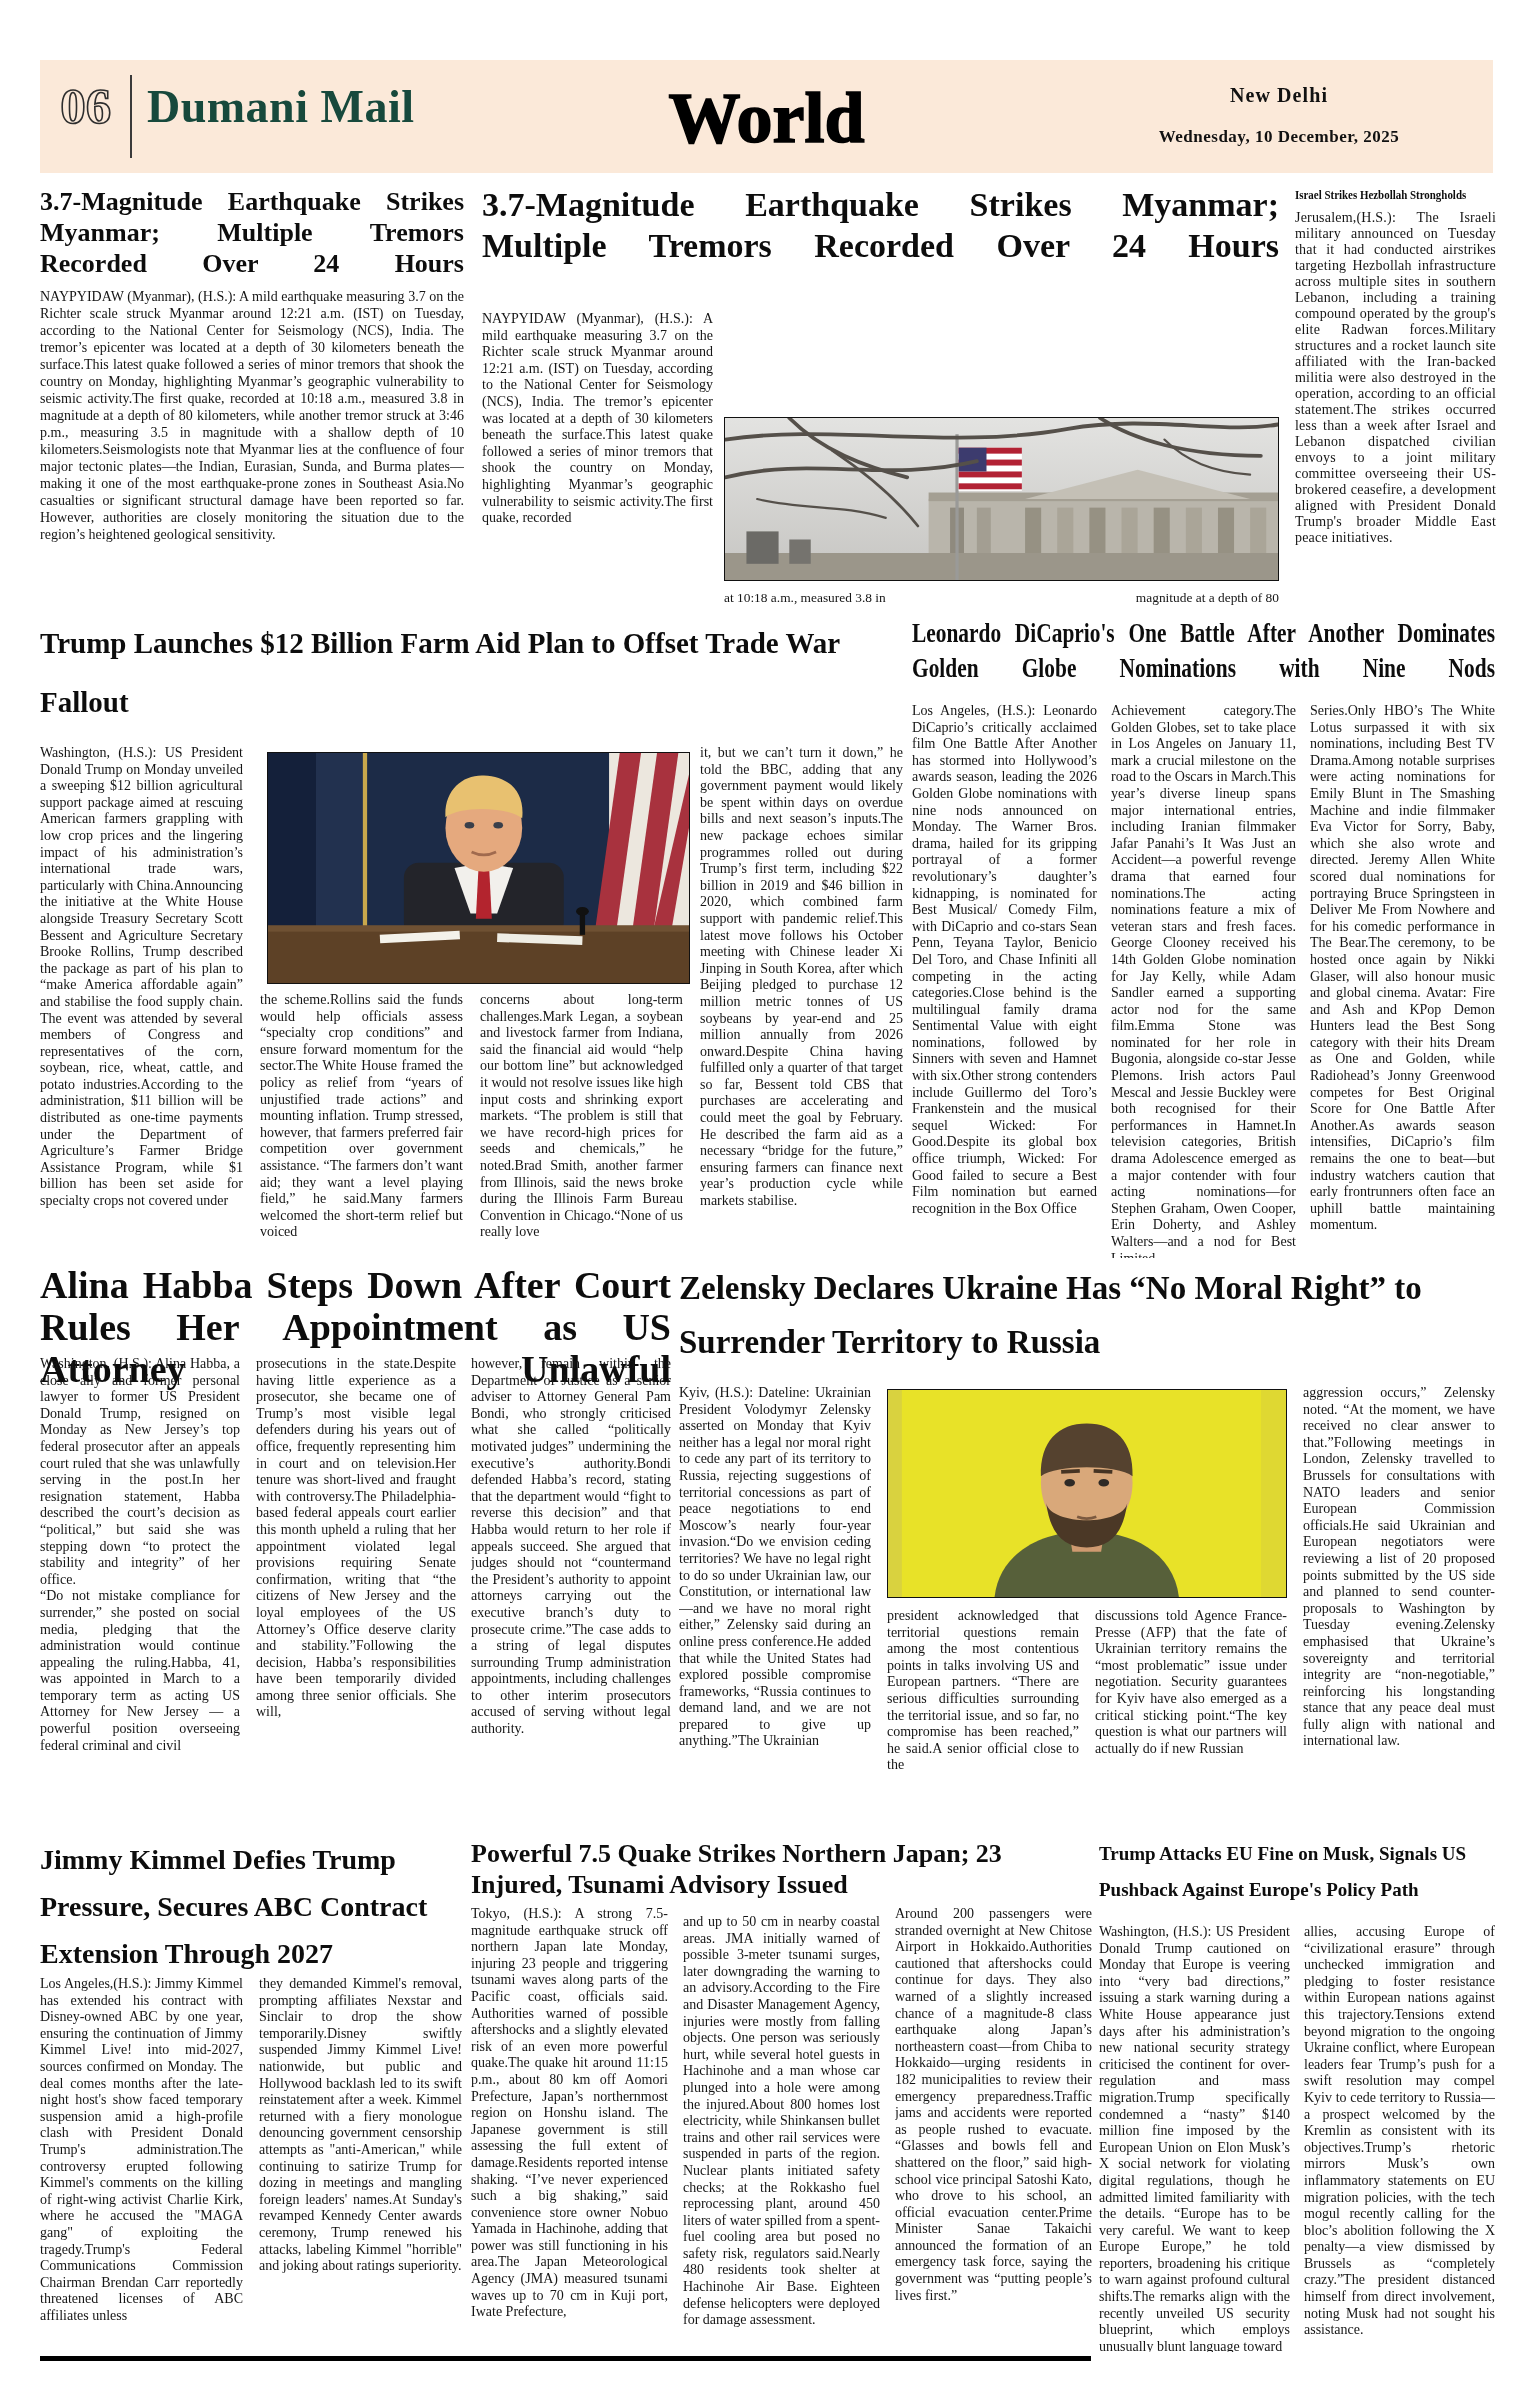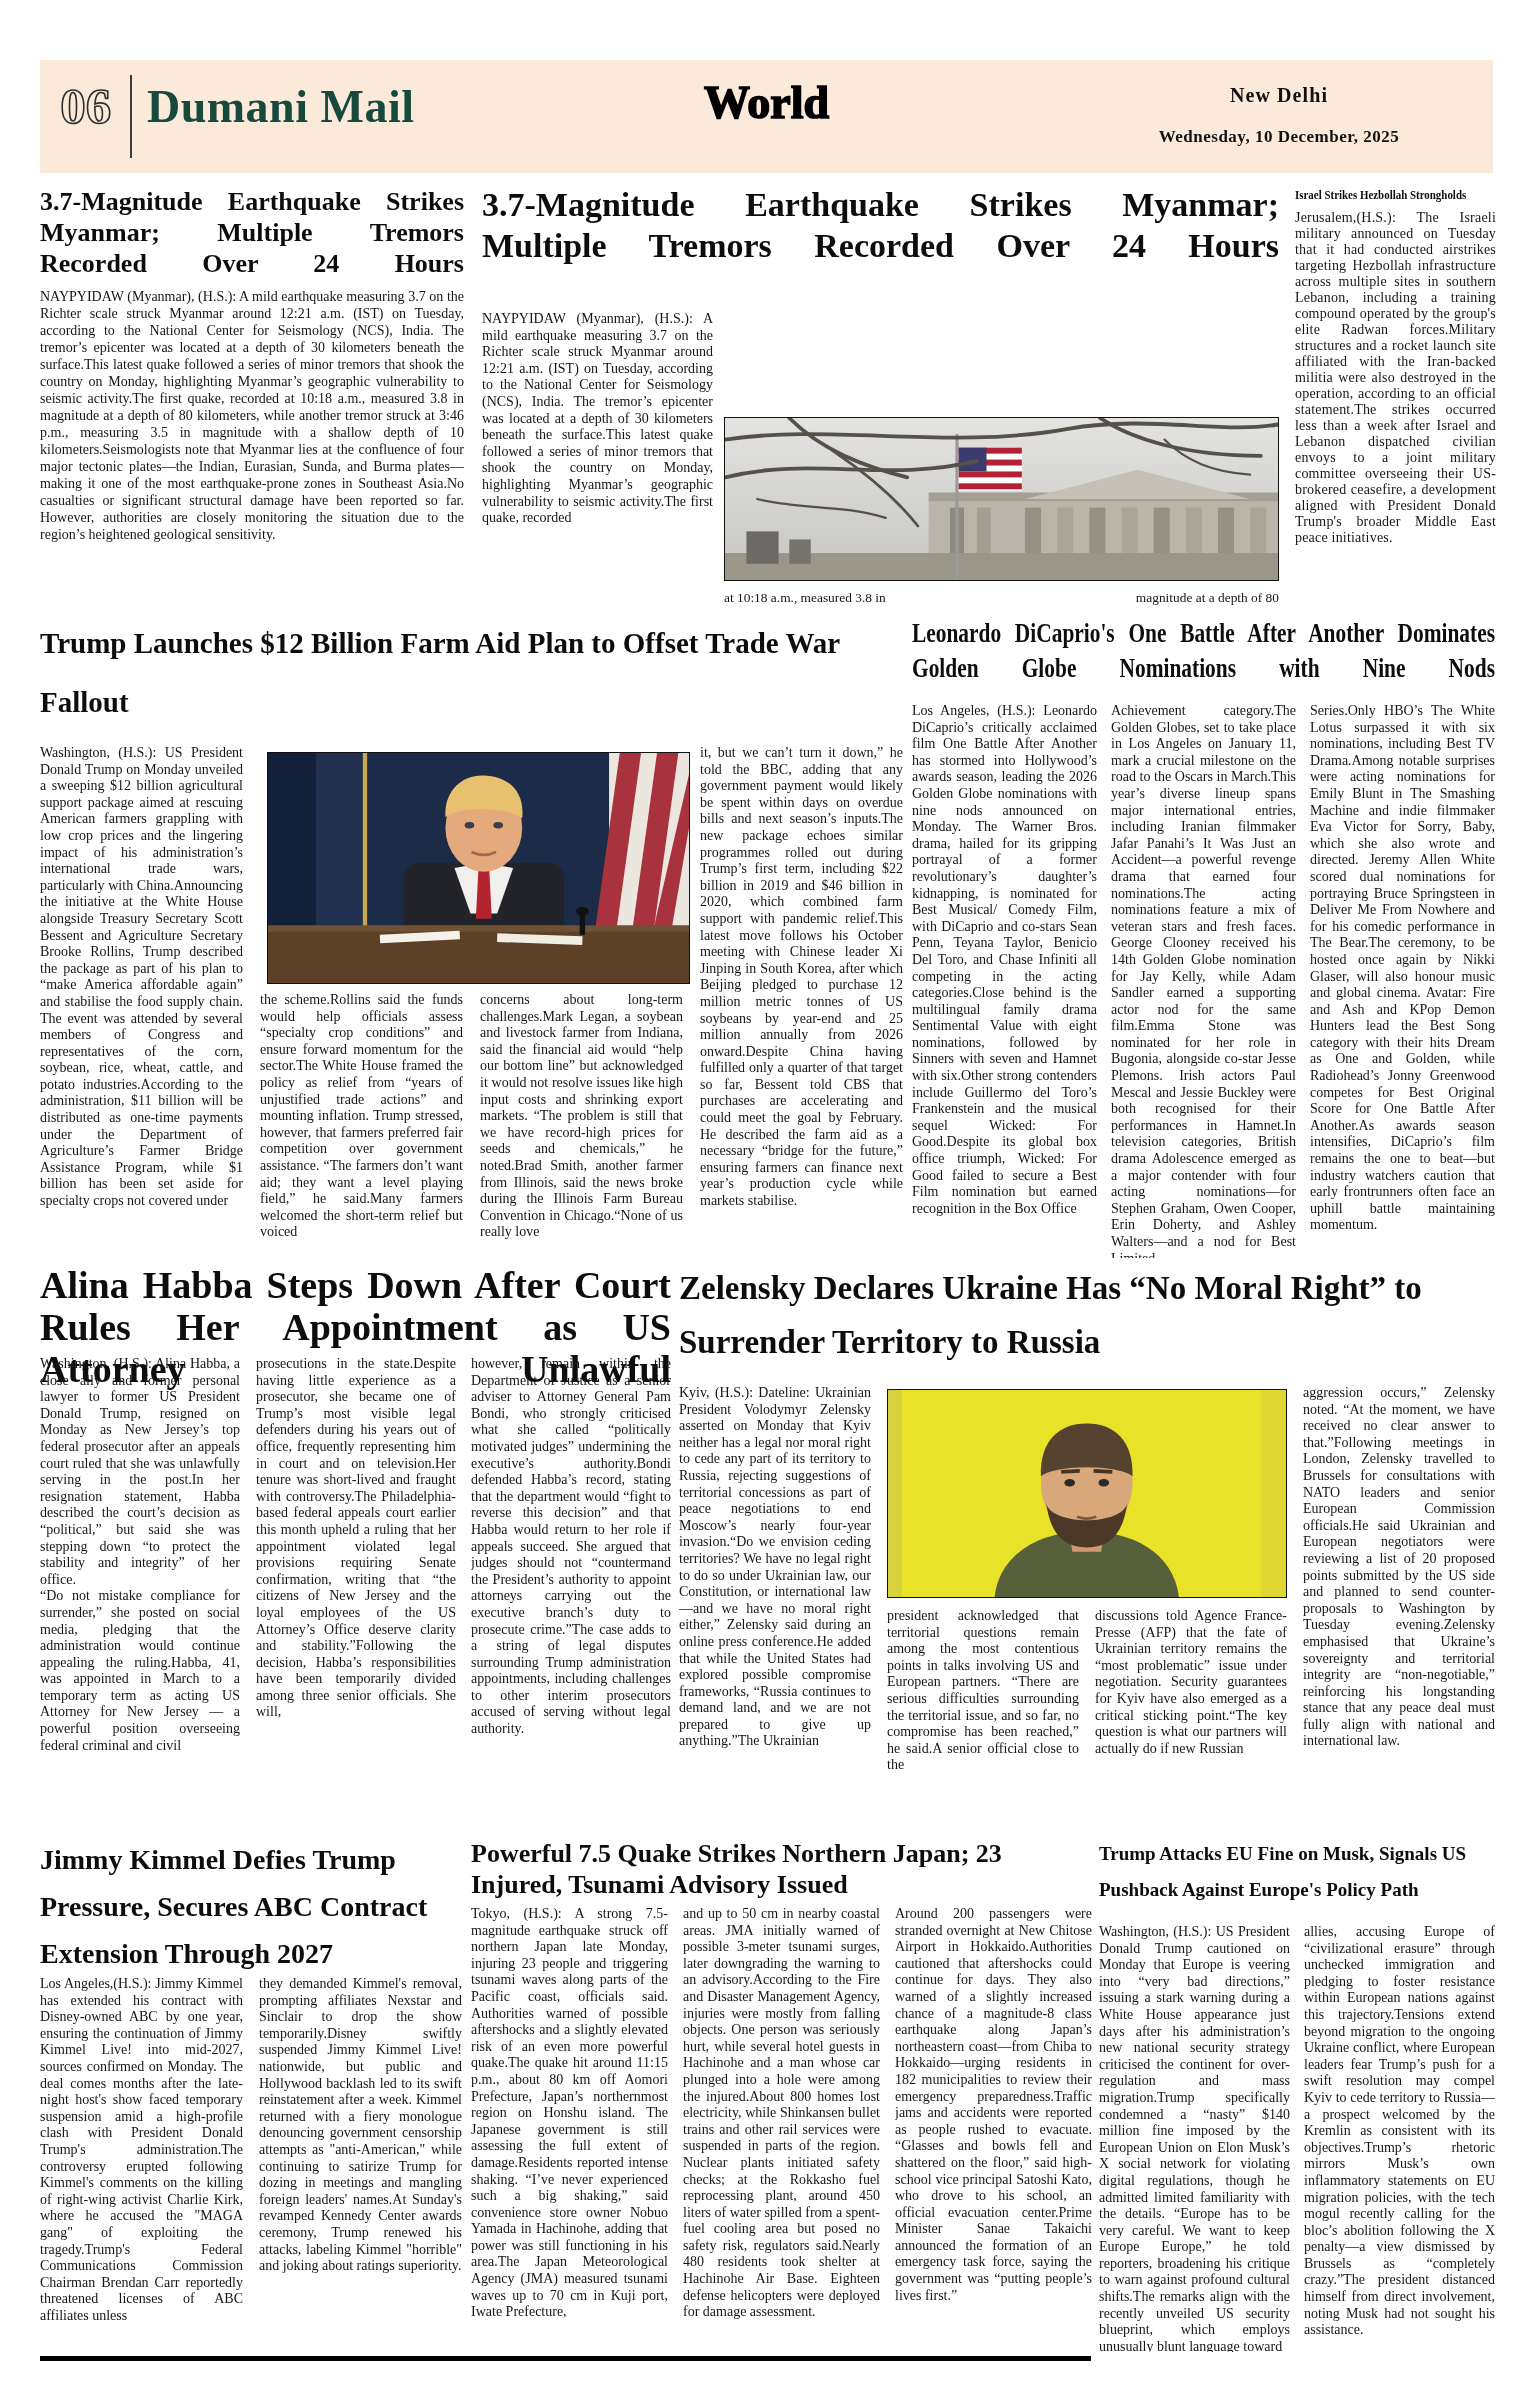--- a/index.html
+++ b/index.html
@@ -4,21 +4,21 @@
 <style>
   html,body{margin:0;padding:0;background:#ffffff;}
   body{width:1533px;height:2389px;position:relative;font-family:"Liberation Serif","DejaVu Serif",serif;color:#121212;}
   .page{position:absolute;inset:0;background:#ffffff;overflow:hidden;}
 
   
   #masthead{position:absolute;left:40px;top:60px;width:1453px;height:113px;background:#fbe9d9;}
   #masthead .page-num{position:absolute;left:20.3px;top:21.4px;font-size:51px;font-weight:bold;color:#fbe9d9;-webkit-text-stroke:1.6px #2e2e2e;line-height:1;}
   #masthead .mast-divider{position:absolute;left:90px;top:15px;width:1.6px;height:83px;background:#3a3a3a;}
   #masthead .paper-name{position:absolute;left:107px;top:23.5px;font-size:46px;font-weight:bold;color:#17493c;line-height:1;letter-spacing:0.5px;}
-  #masthead .section-name{position:absolute;left:50%;transform:translateX(-50%);top:15px;font-size:46px;font-weight:bold;color:#000;-webkit-text-stroke:1.6px #000;line-height:1.2;}
+  #masthead .section-name{position:absolute;left:50%;transform:translateX(-50%);top:15px;font-size:72px;font-weight:bold;color:#000;-webkit-text-stroke:1.6px #000;line-height:1.2;}
   #masthead .mast-right{position:absolute;right:64px;top:23.5px;width:300px;text-align:center;color:#111;}
   #masthead .city{font-size:20px;font-weight:bold;letter-spacing:1.1px;}
   #masthead .date{font-size:17px;font-weight:bold;margin-top:20px;letter-spacing:0.5px;}
 
   
   .headline{font-weight:bold;color:#0d0d0d;margin:0;}
   .bt{font-size:14px;line-height:16.6px;text-align:justify;white-space:pre-line;overflow:hidden;color:#151515;}
   .photo{position:absolute;border:1.6px solid #111;box-sizing:border-box;background:#ccc;overflow:hidden;}
   .photo svg{display:block;width:100%;height:100%;}
 
@@ -74,21 +74,21 @@
   
   #a8{position:absolute;left:40px;top:1836px;width:423px;height:522px;}
   #a8 .headline{font-size:28px;line-height:47px;}
   #a8 .c1{position:absolute;left:0;top:140px;width:203px;height:378px;}
   #a8 .c2{position:absolute;left:219px;top:140px;width:203px;height:378px;}
 
   
   #a9{position:absolute;left:471px;top:1838px;width:621px;height:519px;}
   #a9 .headline{width:567px;font-size:26px;line-height:31px;}
   #a9 .c1{position:absolute;left:0;top:68px;width:197px;height:447px;}
-  #a9 .c2{position:absolute;left:212px;top:68px;width:197px;height:447px;}
+  #a9 .c2{position:absolute;left:212px;top:76px;width:197px;height:447px;}
   #a9 .c3{position:absolute;left:424px;top:68px;width:197px;height:447px;}
 
   
   #a10{position:absolute;left:1099px;top:1836px;width:396px;height:540px;}
   #a10 .headline{font-size:19px;line-height:36px;}
   #a10 .c1{position:absolute;left:0;top:88px;width:191px;height:428px;}
   #a10 .c2{position:absolute;left:205px;top:88px;width:191px;height:428px;}
 
   #bottom-rule{position:absolute;left:40px;top:2356px;width:1051px;height:5.4px;background:#000;}
 </style>

